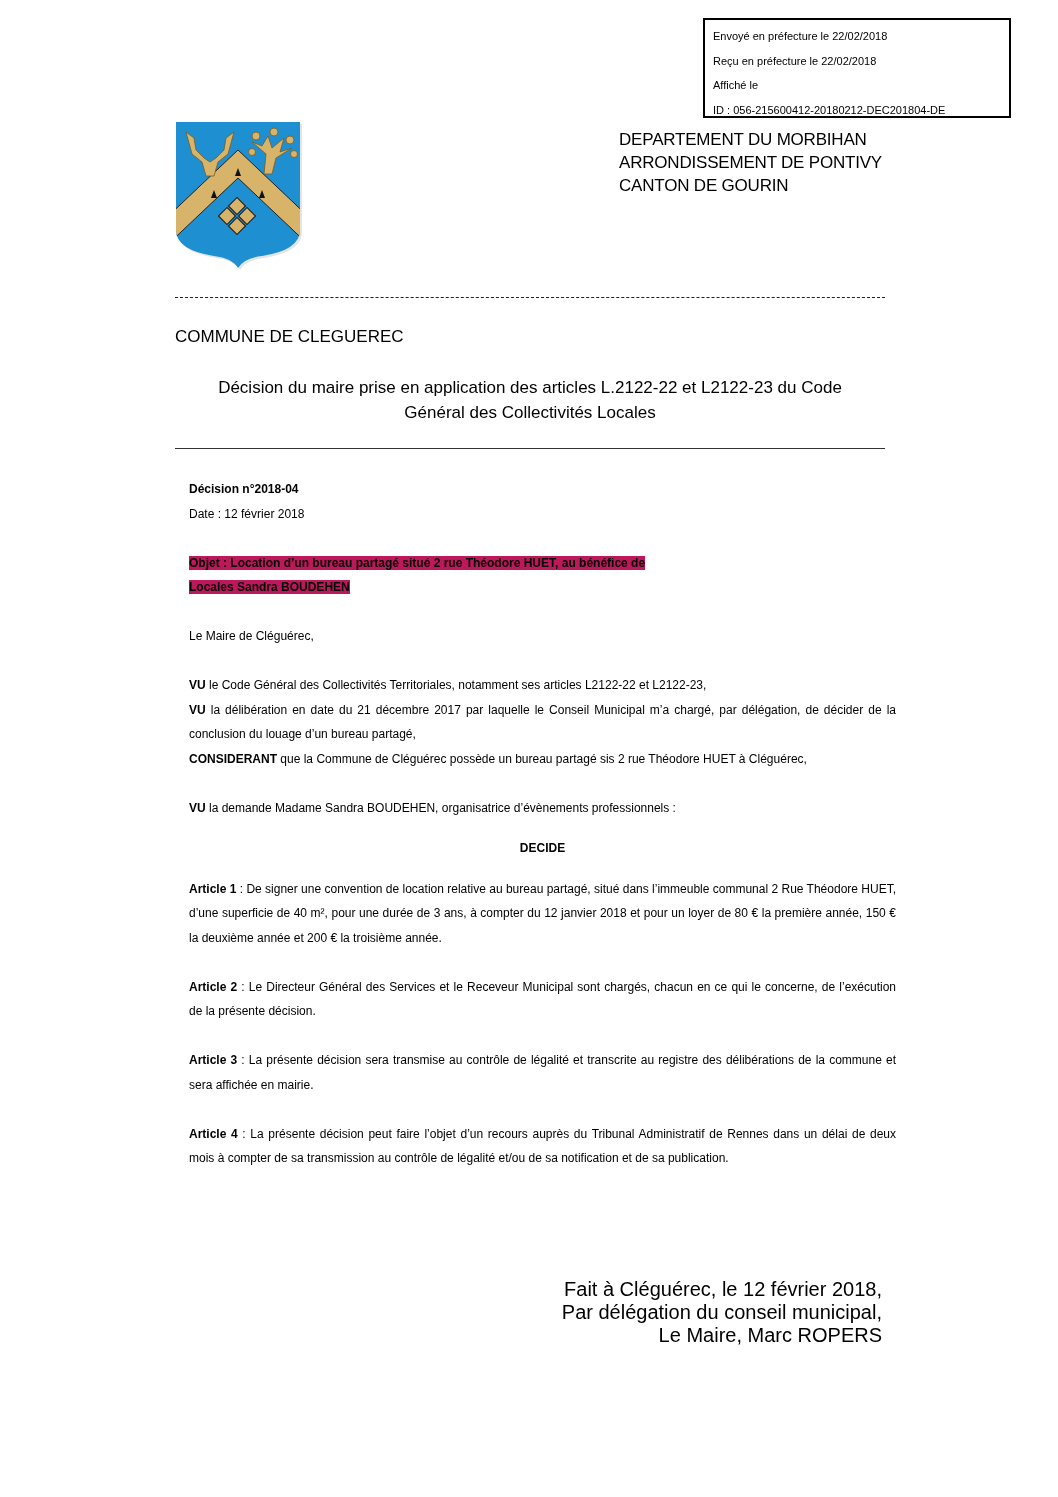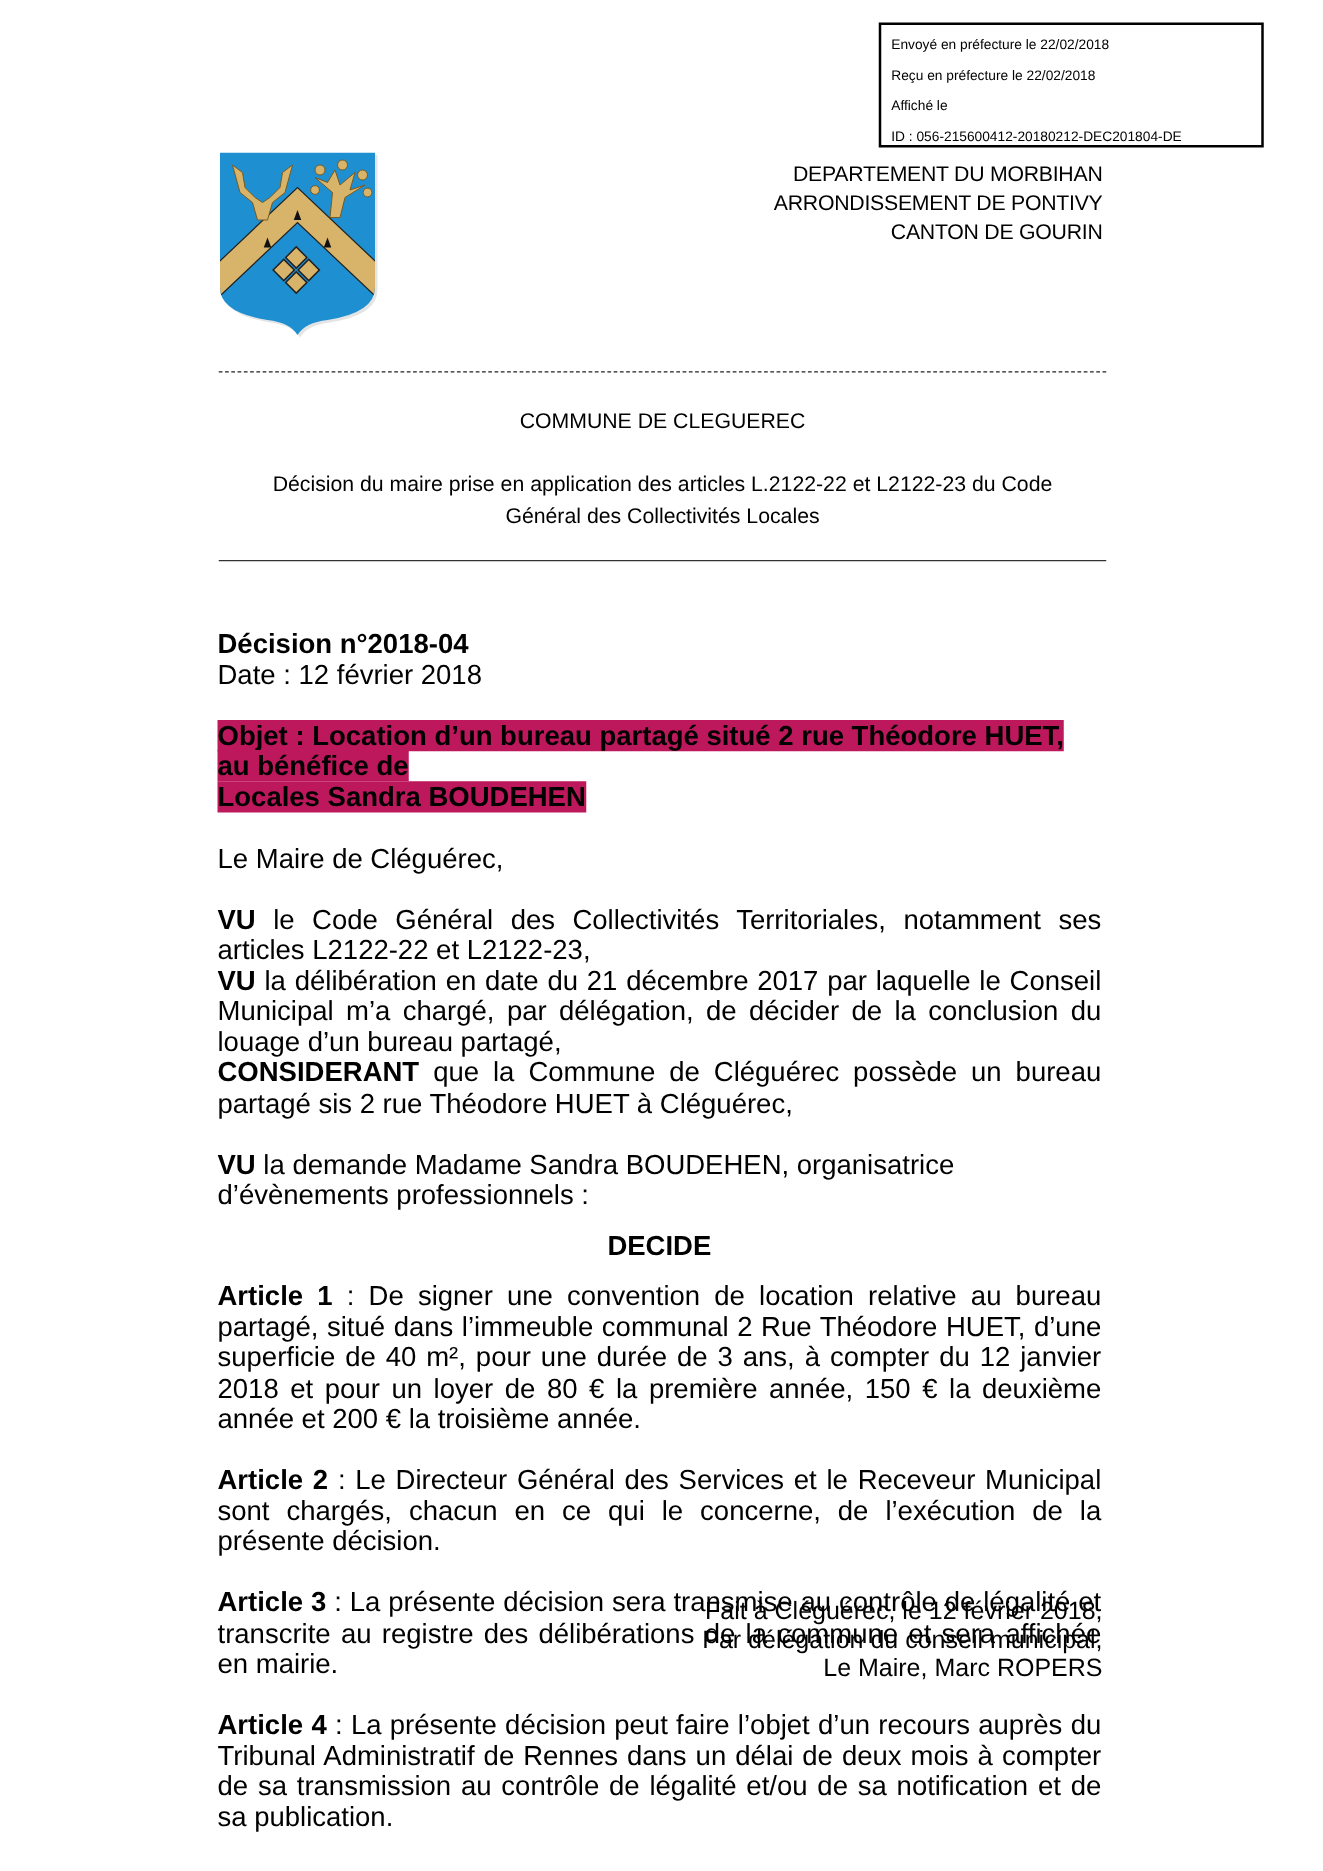--- a/index.html
+++ b/index.html
@@ -8,42 +8,42 @@
       font-family: "Liberation Sans", sans-serif; color: #000;
     }
     .stamp {
       position: absolute; left: 703px; top: 18px; width: 308px; height: 100px;
       border: 2px solid #000; box-sizing: border-box; padding: 4px 12px 0 8px;
       font-size: 11px; line-height: 24.5px;
     }
     .stamp div { white-space: nowrap; }
     .crest { position: absolute; left: 172px; top: 118px; width: 132px; height: 152px; }
     .dept {
-      position: absolute; right: 176px; top: 128px; text-align: right;
+      position: absolute; right: 176px; top: 128px; text-align: left;
       font-size: 17px; line-height: 23px; letter-spacing: -0.2px; margin-left: 32px;
     }
     .sep1 {
       position: absolute; left: 175px; top: 297px; width: 710px; height: 0;
       border-top: 1px dashed #222;
     }
     .sep2 {
       position: absolute; left: 175px; top: 448px; width: 710px; height: 0;
       border-top: 1px solid #333;
     }
     .commune {
-      position: absolute; left: 175px; width: 710px; top: 327px; text-align: center;
+      position: absolute; left: 175px; width: 710px; top: 327px; 
       font-size: 17px;
     }
     .decision-title {
       position: absolute; left: 175px; width: 710px; top: 375px; text-align: center;
       font-size: 17px; line-height: 25px;
     }
     .content {
-      position: absolute; left: 174px; top: 477px; width: 707px;
-      font-size: 22px; line-height: 24.5px; margin-top: 26px;
+      position: absolute; left: 189px; top: 477px; width: 707px;
+      font-size: 12px; line-height: 24.5px;
     }
     .content p { margin: 0; }
     .justify { text-align: justify; }
     .b { font-weight: bold; }
     .hl { background: #be185d; font-weight: bold; }
     .gap { height: 24.5px; }
     .center { text-align: center; }
     .sign {
       position: absolute; right: 176px; top: 1278px; text-align: right;
       font-size: 20px; line-height: 23px;

